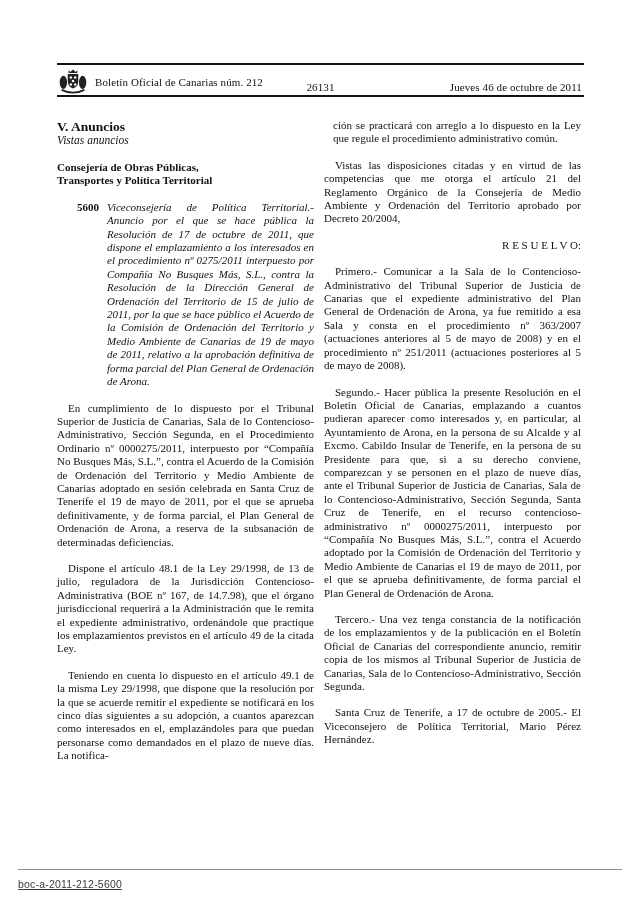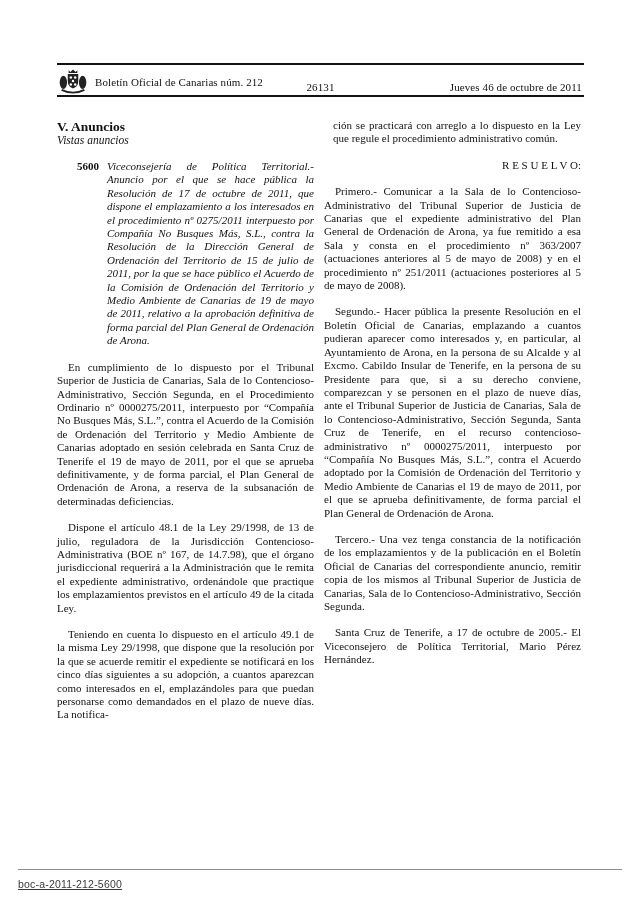--- a/index.html
+++ b/index.html
@@ -160,31 +160,34 @@
       </div>
     </div>
     <div class="rule"></div>
   </div>
 
   <div class="columns">
 
     <div class="col">
       <div class="section-title">V. Anuncios</div>
       <div class="section-subtitle">Vistas anuncios</div>
+      <div class="department">Consejería de Obras Públicas,
+Transportes y Política Territorial</div>
       <div class="announcement">
         <span class="ann-num">5600</span>
         <span class="ann-summary">Viceconsejería de Política Territorial.- Anuncio por el que se hace pública la Resolución de 17 de octubre de 2011, que dispone el emplazamiento a los interesados en el procedimiento nº 0275/2011 interpuesto por Compañía No Busques Más, S.L., contra la Resolución de la Dirección General de Ordenación del Territorio de 15 de julio de 2011, por la que se hace público el Acuerdo de la Comisión de Ordenación del Territorio y Medio Ambiente de Canarias de 19 de mayo de 2011, relativo a la aprobación definitiva de forma parcial del Plan General de Ordenación de Arona.</span>
       </div>
       <p class="body-par">En cumplimiento de lo dispuesto por el Tribunal Superior de Justicia de Canarias, Sala de lo Contencioso-Administrativo, Sección Segunda, en el Procedimiento Ordinario nº 0000275/2011, interpuesto por “Compañía No Busques Más, S.L.”, contra el Acuerdo de la Comisión de Ordenación del Territorio y Medio Ambiente de Canarias adoptado en sesión celebrada en Santa Cruz de Tenerife el 19 de mayo de 2011, por el que se aprueba definitivamente, y de forma parcial, el Plan General de Ordenación de Arona, a reserva de la subsanación de determinadas deficiencias.</p>
       <p class="body-par">Dispone el artículo 48.1 de la Ley 29/1998, de 13 de julio, reguladora de la Jurisdicción Contencioso-Administrativa (BOE nº 167, de 14.7.98), que el órgano jurisdiccional requerirá a la Administración que le remita el expediente administrativo, ordenándole que practique los emplazamientos previstos en el artículo 49 de la citada Ley.</p>
       <p class="body-par">Teniendo en cuenta lo dispuesto en el artículo 49.1 de la misma Ley 29/1998, que dispone que la resolución por la que se acuerde remitir el expediente se notificará en los cinco días siguientes a su adopción, a cuantos aparezcan como interesados en el, emplazándoles para que puedan personarse como demandados en el plazo de nueve días. La notifica-</p>
     </div>
 
     <div class="col">
       <p class="body-par first no-indent">ción se practicará con arreglo a lo dispuesto en la Ley que regule el procedimiento administrativo común.</p>
+      <p class="body-par">Vistas las disposiciones citadas y en virtud de las competencias que me otorga el artículo 21 del Reglamento Orgánico de la Consejería de Medio Ambiente y Ordenación del Territorio aprobado por Decreto 20/2004,</p>
       <p class="body-par resuelvo">R E S U E L V O:</p>
       <p class="body-par">Primero.- Comunicar a la Sala de lo Contencioso-Administrativo del Tribunal Superior de Justicia de Canarias que el expediente administrativo del Plan General de Ordenación de Arona, ya fue remitido a esa Sala y consta en el procedimiento nº 363/2007 (actuaciones anteriores al 5 de mayo de 2008) y en el procedimiento nº 251/2011 (actuaciones posteriores al 5 de mayo de 2008).</p>
       <p class="body-par">Segundo.- Hacer pública la presente Resolución en el Boletín Oficial de Canarias, emplazando a cuantos pudieran aparecer como interesados y, en particular, al Ayuntamiento de Arona, en la persona de su Alcalde y al Excmo. Cabildo Insular de Tenerife, en la persona de su Presidente para que, si a su derecho conviene, comparezcan y se personen en el plazo de nueve días, ante el Tribunal Superior de Justicia de Canarias, Sala de lo Contencioso-Administrativo, Sección Segunda, Santa Cruz de Tenerife, en el recurso contencioso-administrativo nº 0000275/2011, interpuesto por “Compañía No Busques Más, S.L.”, contra el Acuerdo adoptado por la Comisión de Ordenación del Territorio y Medio Ambiente de Canarias el 19 de mayo de 2011, por el que se aprueba definitivamente, de forma parcial el Plan General de Ordenación de Arona.</p>
       <p class="body-par">Tercero.- Una vez tenga constancia de la notificación de los emplazamientos y de la publicación en el Boletín Oficial de Canarias del correspondiente anuncio, remitir copia de los mismos al Tribunal Superior de Justicia de Canarias, Sala de lo Contencioso-Administrativo, Sección Segunda.</p>
       <p class="body-par">Santa Cruz de Tenerife, a 17 de octubre de 2005.- El Viceconsejero de Política Territorial, Mario Pérez Hernández.</p>
     </div>
 
   </div>
 
   <div class="footer-rule"></div>

